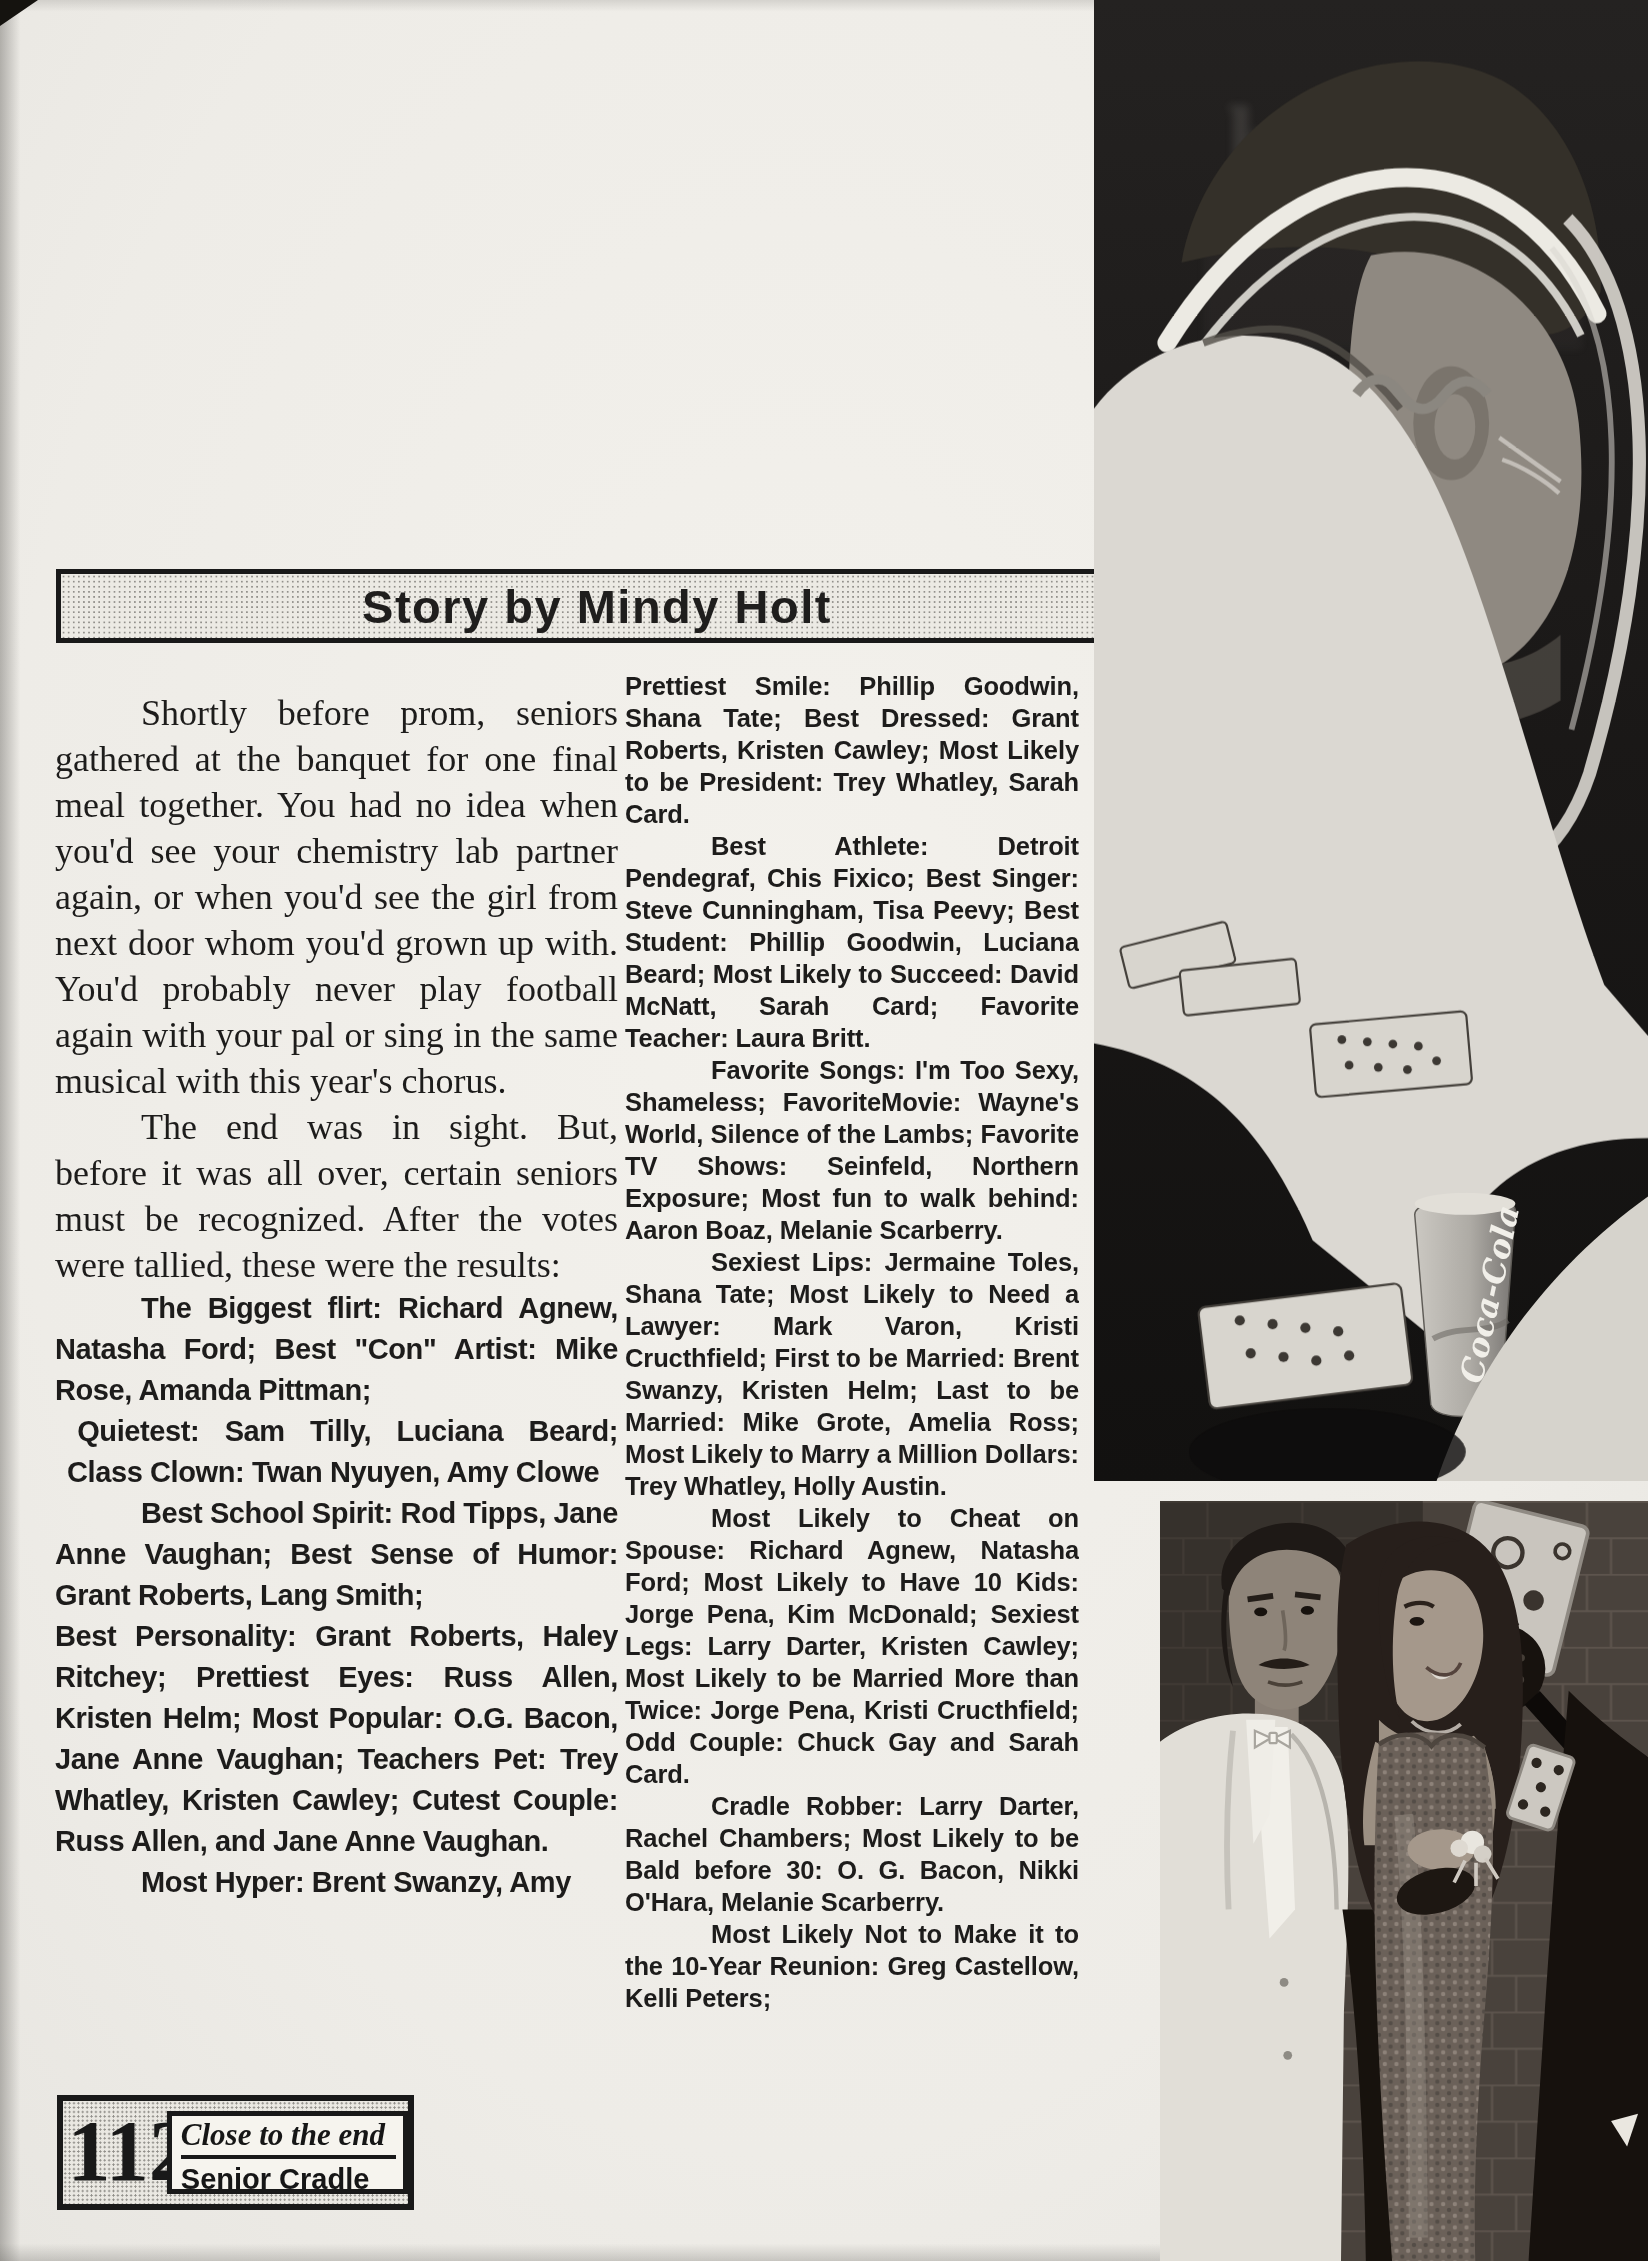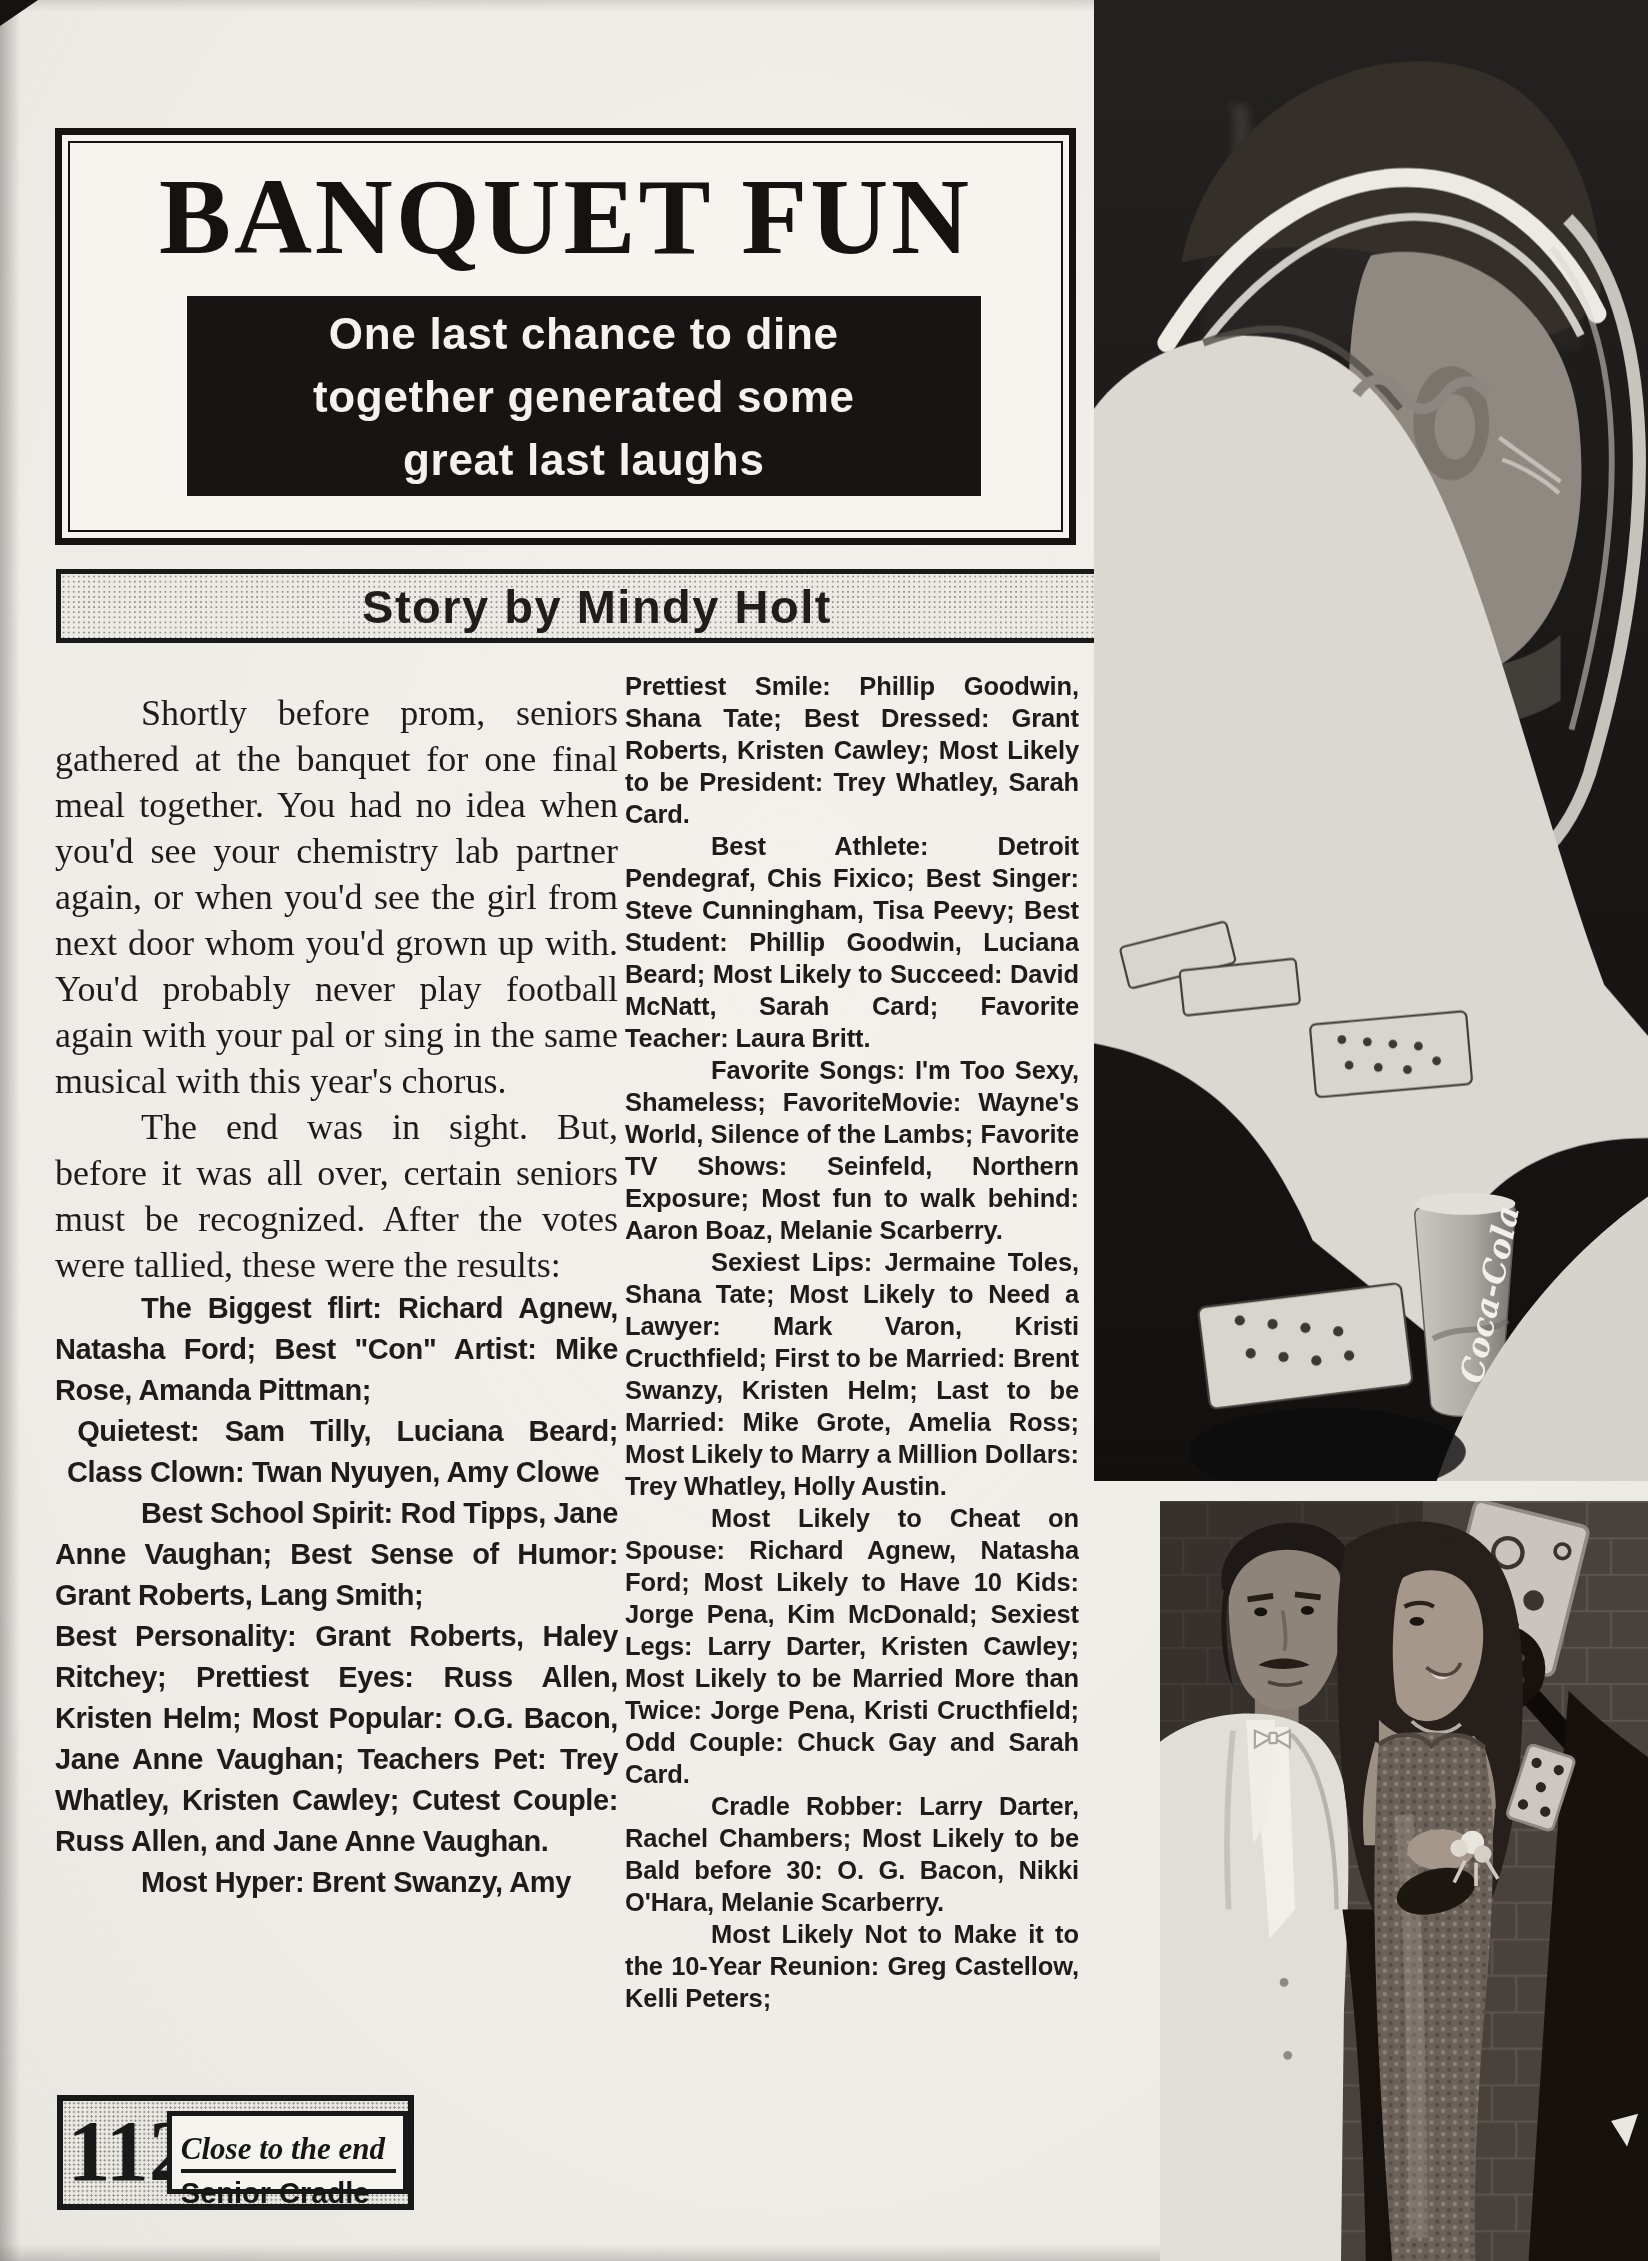--- a/index.html
+++ b/index.html
@@ -55,40 +55,30 @@
   .folio-box { position:absolute; left:57px; top:2095px; width:357px; height:115px;
     border:6.6px solid #191919;
     background-color:#eae8e2;
     background-image:radial-gradient(circle, rgba(72,70,66,.55) 1px, transparent 1.1px);
     background-size:4.4px 4.4px; }
   .page-number { position:absolute; left:4.4px; top:1.5px; width:99px; text-align:center;
     font-family:"Liberation Serif", serif; font-weight:bold; font-size:86px; line-height:96px; color:#191919; }
   .folio-inner { position:absolute; left:104px; top:9.5px; width:241px; height:83px;
     border:5.1px solid #191919; background:#f6f4ee; padding:2.9px 7.3px 0 8.8px; }
   .folio-kicker { font-family:"Liberation Serif", serif; font-style:italic; font-weight:bold;
-    font-size:31px; line-height:34px; border-bottom:4.4px solid #191919; padding-bottom:2.2px; color:#161616;margin-top:14px; }
+    font-size:31px; line-height:34px; border-bottom:4.4px solid #191919; padding-bottom:2.2px; color:#161616; }
   .folio-section { font-weight:bold; font-size:29px; line-height:36px; padding-top:2.2px; color:#161616; }
 </style>
 </head>
 <body>
 
 <div class="page">
 
   <div class="corner-mark"></div>
 
-  <section class="masthead-box">
-    <div class="masthead-inner">
-      <h1 class="page-title">BANQUET FUN</h1>
-      <div class="deck-box">
-        <div class="deck-line">One last chance to dine</div>
-        <div class="deck-line">together generated some</div>
-        <div class="deck-line">great last laughs</div>
-      </div>
-    </div>
-  </section>
 
   <div class="byline-bar">
     <span class="byline-text">Story by Mindy Holt</span>
   </div>
 
   <div class="col col-left">
     <p class="serif ind">Shortly before prom, seniors gathered at the banquet for one final meal together. You had no idea when you'd see your chemistry lab partner again, or when you'd see the girl from next door whom you'd grown up with. You'd probably never play football again with your pal or sing in the same musical with this year's chorus.</p>
     <p class="serif ind">The end was in sight. But, before it was all over, certain seniors must be recognized. After the votes were tallied, these were the results:</p>
     <p class="awards ind">The Biggest flirt: Richard Agnew, Natasha Ford; Best "Con" Artist: Mike Rose, Amanda Pittman;</p>
     <p class="awards ind-sm">Quietest: Sam Tilly, Luciana Beard;  Class Clown: Twan Nyuyen, Amy Clowe</p>

